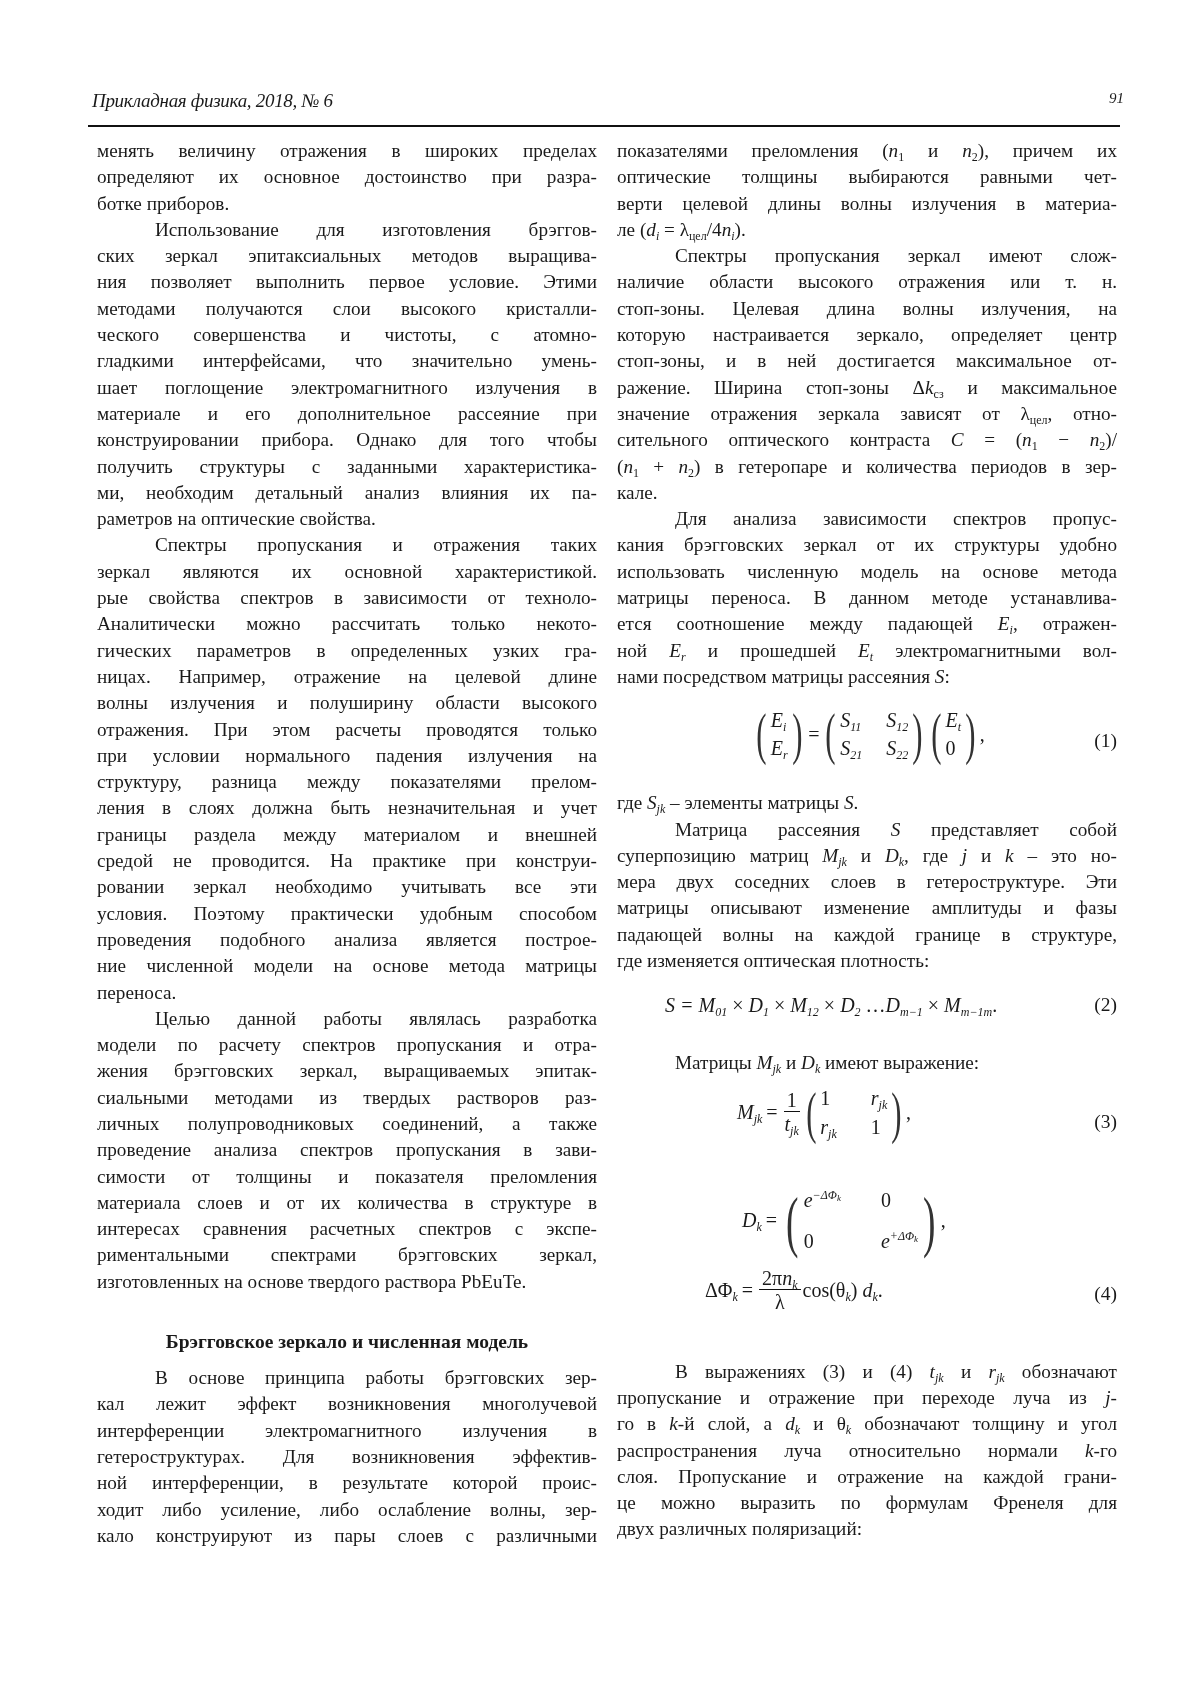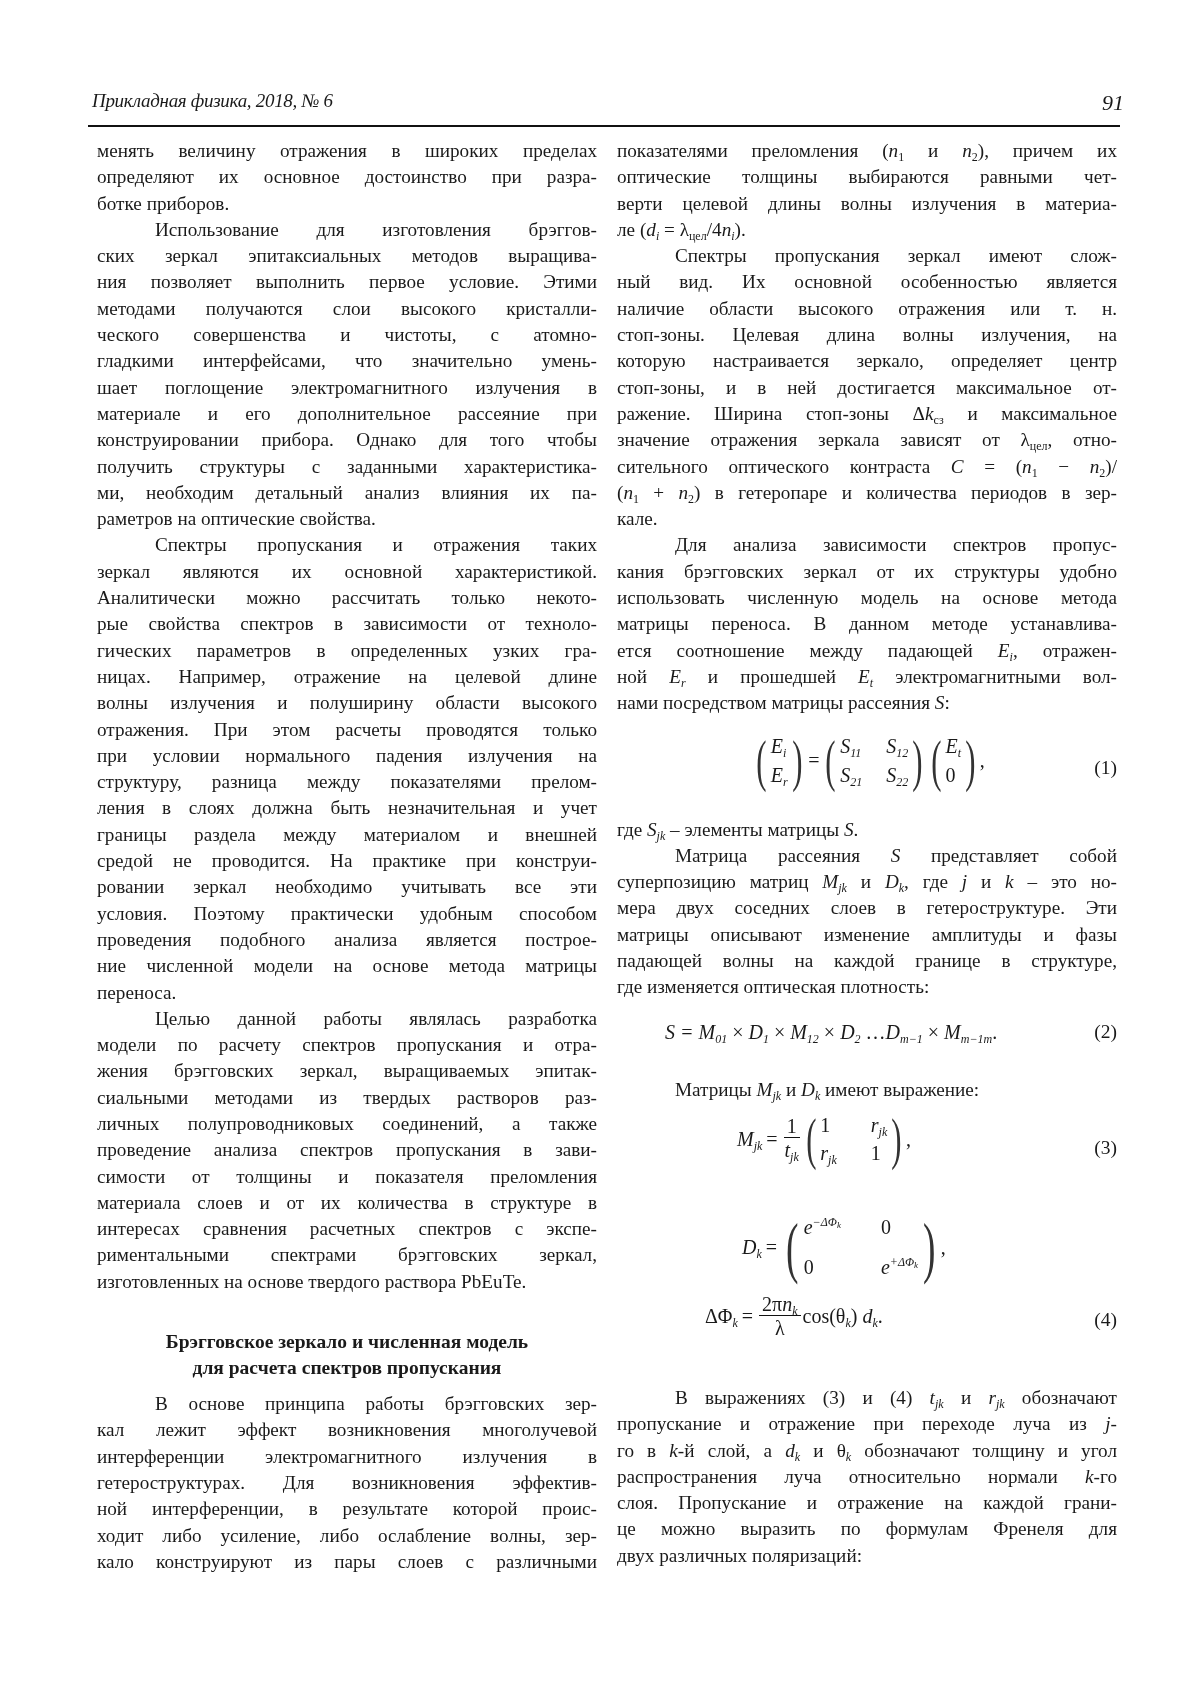--- a/index.html
+++ b/index.html
@@ -1,20 +1,20 @@
 <!DOCTYPE html>
 <html><head>
 <meta charset="utf-8">
 <style>
   html, body { margin: 0; padding: 0; background: #ffffff; }
   body { width: 1200px; height: 1698px; position: relative; overflow: hidden;
          font-family: "Liberation Serif", "DejaVu Serif", serif; color: #1a1a1a; }
   .header { position: absolute; left: 92px; top: 90px; width: 1032px; height: 36px; }
   .journal { position: absolute; left: 0; top: 0; font-style: italic; font-size: 19px; letter-spacing: -0.3px; }
-  .pagenum { position: absolute; right: 0; top: 0; font-style: italic; font-size: 22px; }
+  .pagenum { position: absolute; right: 0; top: 0; font-style: italic; font-size: 15px; }
   .rule { position: absolute; left: 88px; top: 125px; width: 1032px; height: 2px; background: #111; }
 
   .col { position: absolute; top: 138px; width: 500px; font-size: 19.2px; line-height: 26.3px; text-align: justify; }
   .col.left { left: 97px; }
   .col.right { left: 617px; }
   .p { margin: 0; text-indent: 0; }
   .line { display: block; text-align: justify; text-align-last: justify; white-space: nowrap; }
   .line.last { text-align-last: left; }
   i, .it { font-style: italic; }
   sub { font-size: 12px; vertical-align: -4px; line-height: 0; }
@@ -57,22 +57,22 @@
     <span class="line">шает поглощение электромагнитного излучения в</span>
     <span class="line">материале и его дополнительное рассеяние при</span>
     <span class="line">конструировании прибора. Однако для того чтобы</span>
     <span class="line">получить структуры с заданными характеристика-</span>
     <span class="line">ми, необходим детальный анализ влияния их па-</span>
     <span class="line last">раметров на оптические свойства.</span>
   </div>
   <div class="p">
     <span class="line" style="padding-left:58px">Спектры пропускания и отражения таких</span>
     <span class="line">зеркал являются их основной характеристикой.</span>
+    <span class="line">рые свойства спектров в зависимости от техноло-</span>
     <span class="line">Аналитически можно рассчитать только некото-</span>
-    <span class="line">рые свойства спектров в зависимости от техноло-</span>
     <span class="line">гических параметров в определенных узких гра-</span>
     <span class="line">ницах. Например, отражение на целевой длине</span>
     <span class="line">волны излучения и полуширину области высокого</span>
     <span class="line">отражения. При этом расчеты проводятся только</span>
     <span class="line">при условии нормального падения излучения на</span>
     <span class="line">структуру, разница между показателями прелом-</span>
     <span class="line">ления в слоях должна быть незначительная и учет</span>
     <span class="line">границы раздела между материалом и внешней</span>
     <span class="line">средой не проводится. На практике при конструи-</span>
     <span class="line">ровании зеркал необходимо учитывать все эти</span>
@@ -90,21 +90,20 @@
     <span class="line">проведение анализа спектров пропускания в зави-</span>
     <span class="line">симости от толщины и показателя преломления</span>
     <span class="line">материала слоев и от их количества в структуре в</span>
     <span class="line">интересах сравнения расчетных спектров с экспе-</span>
     <span class="line">риментальными спектрами брэгговских зеркал,</span>
     <span class="line last">изготовленных на основе твердого раствора PbEuTe.</span>
   </div>
 
   <div class="section-title">
     <div>Брэгговское зеркало и численная модель</div>
-    <div>для расчета спектров пропускания</div>
   </div>
 
   <div class="p">
     <span class="line" style="padding-left:58px">В основе принципа работы брэгговских зер-</span>
     <span class="line">кал лежит эффект возникновения многолучевой</span>
     <span class="line">интерференции электромагнитного излучения в</span>
     <span class="line">гетероструктурах. Для возникновения эффектив-</span>
     <span class="line">ной интерференции, в результате которой проис-</span>
     <span class="line">ходит либо усиление, либо ослабление волны, зер-</span>
     <span class="line">кало конструируют из пары слоев с различными</span>
@@ -114,21 +113,20 @@
 <div class="col right">
   <div class="p">
     <span class="line"><span>показателями преломления (</span><i>n</i><sub>1</sub><span> и </span><i>n</i><sub>2</sub><span>), причем их</span></span>
     <span class="line">оптические толщины выбираются равными чет-</span>
     <span class="line">верти целевой длины волны излучения в материа-</span>
     <span class="line last"><span>ле (</span><i>d</i><sub><i>i</i></sub><span> = λ</span><sub>цел</sub><span>/4</span><i>n</i><sub><i>i</i></sub><span>).</span></span>
   </div>
 
   <div class="p">
     <span class="line" style="padding-left:58px">Спектры пропускания зеркал имеют слож-</span>
-    <span class="line">ный вид. Их основной особенностью является</span>
     <span class="line">наличие области высокого отражения или т. н.</span>
     <span class="line">стоп-зоны. Целевая длина волны излучения, на</span>
     <span class="line">которую настраивается зеркало, определяет центр</span>
     <span class="line">стоп-зоны, и в ней достигается максимальное от-</span>
     <span class="line"><span>ражение. Ширина стоп-зоны Δ</span><i>k</i><sub>сз</sub><span> и максимальное</span></span>
     <span class="line"><span>значение отражения зеркала зависят от λ</span><sub>цел</sub><span>, отно-</span></span>
     <span class="line"><span>сительного оптического контраста </span><i>C</i><span> = (</span><i>n</i><sub>1</sub><span> − </span><i>n</i><sub>2</sub><span>)/</span></span>
     <span class="line"><span>(</span><i>n</i><sub>1</sub><span> + </span><i>n</i><sub>2</sub><span>) в гетеропаре и количества периодов в зер-</span></span>
     <span class="line last">кале.</span>
   </div>

